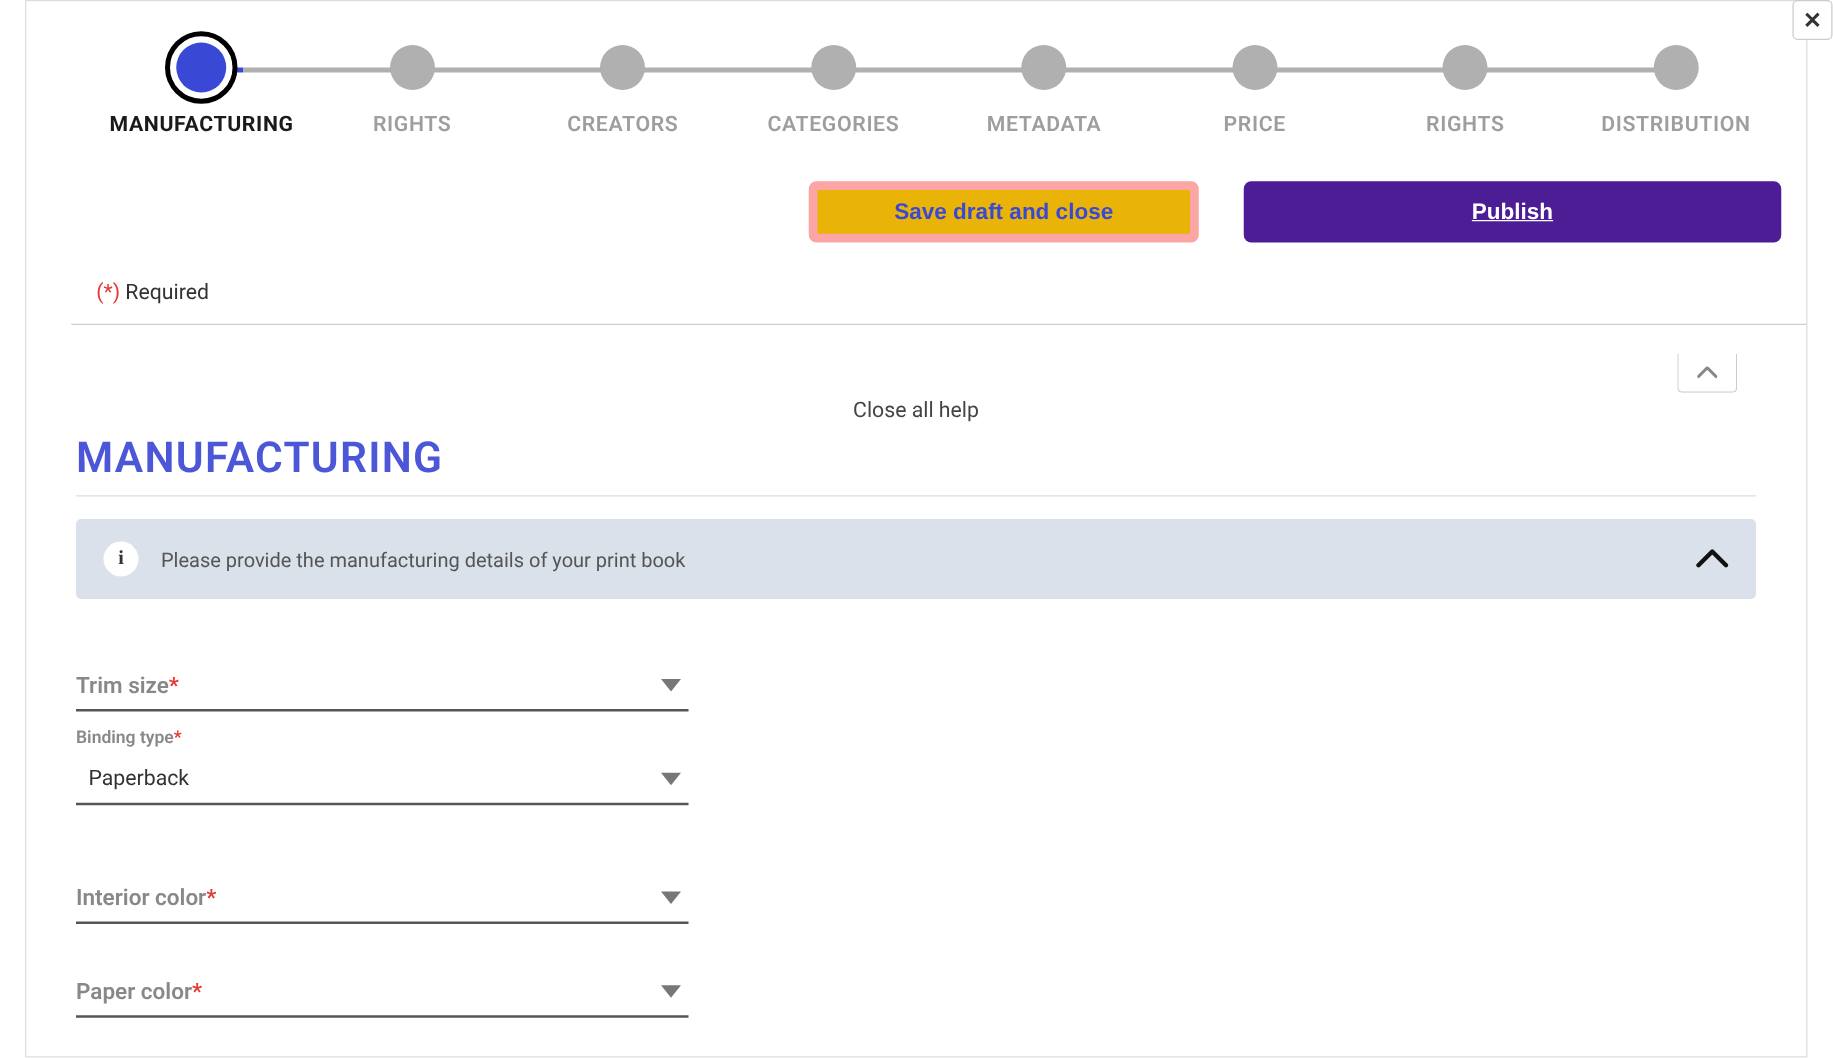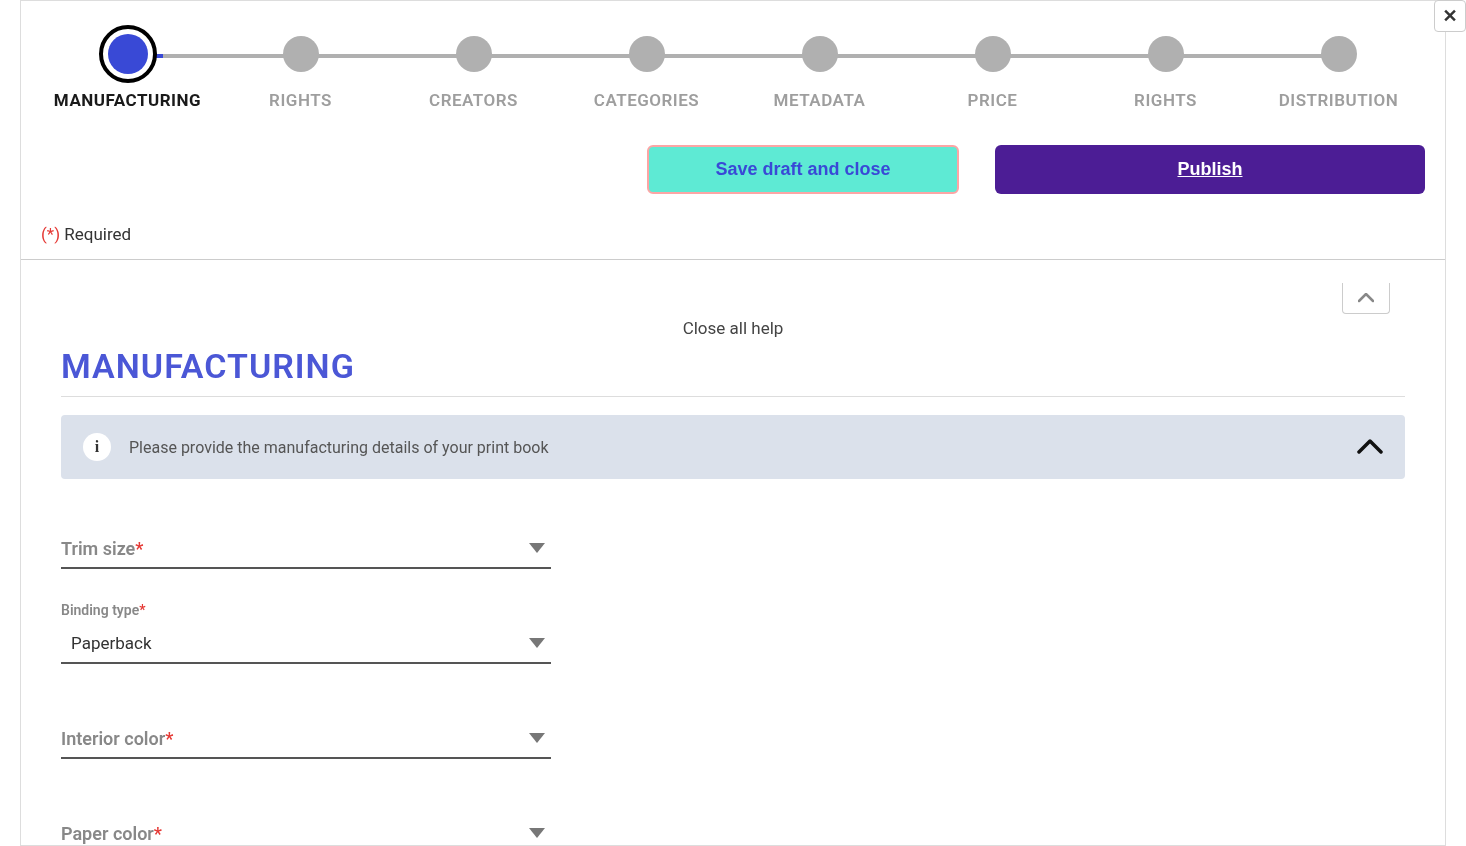--- a/index.html
+++ b/index.html
@@ -12,20 +12,21 @@
     overflow: hidden;
     position: relative;
   }
   .modal-frame {
     position: absolute;
     top: 0;
     left: 20px;
     right: 20px;
     bottom: 0;
     border: 1px solid #ddd;
+    padding-left: 36px;
   }
   .close-btn {
     position: absolute;
     top: 0;
     right: 0;
     width: 32px;
     height: 32px;
     background: #fff;
     border: 1px solid #ccc;
     border-radius: 4px;
@@ -122,22 +123,22 @@
     border-radius: 6px;
     font-size: 18px;
     font-weight: 600;
     cursor: pointer;
     display: flex;
     align-items: center;
     justify-content: center;
   }
   .btn-secondary {
     width: 312px;
-    background: #5eead4;
-    border: 2px solid #fca5a5;
+    background: #eab308;
+    border: 7px solid #fca5a5;
     color: #3949d6;
   }
   .btn-primary {
     width: 430px;
     background: #4c1d95;
     border: none;
     color: #fff;
     text-decoration: underline;
   }
   .required-note {
@@ -226,21 +227,21 @@
   .info-caret {
     font-size: 24px;
     font-weight: bold;
   }
   
   .form-col {
     width: 490px;
   }
   .field {
     position: relative;
-    margin-bottom: 55px;
+    margin-bottom: 35px;
     border-bottom: 2px solid #555;
     height: 40px;
     display: flex;
     align-items: center;
   }
   .field.filled { margin-bottom: 55px; gap: 16px; }
   .field-floating-label {
     position: absolute;
     top: -22px;
     left: 0;

